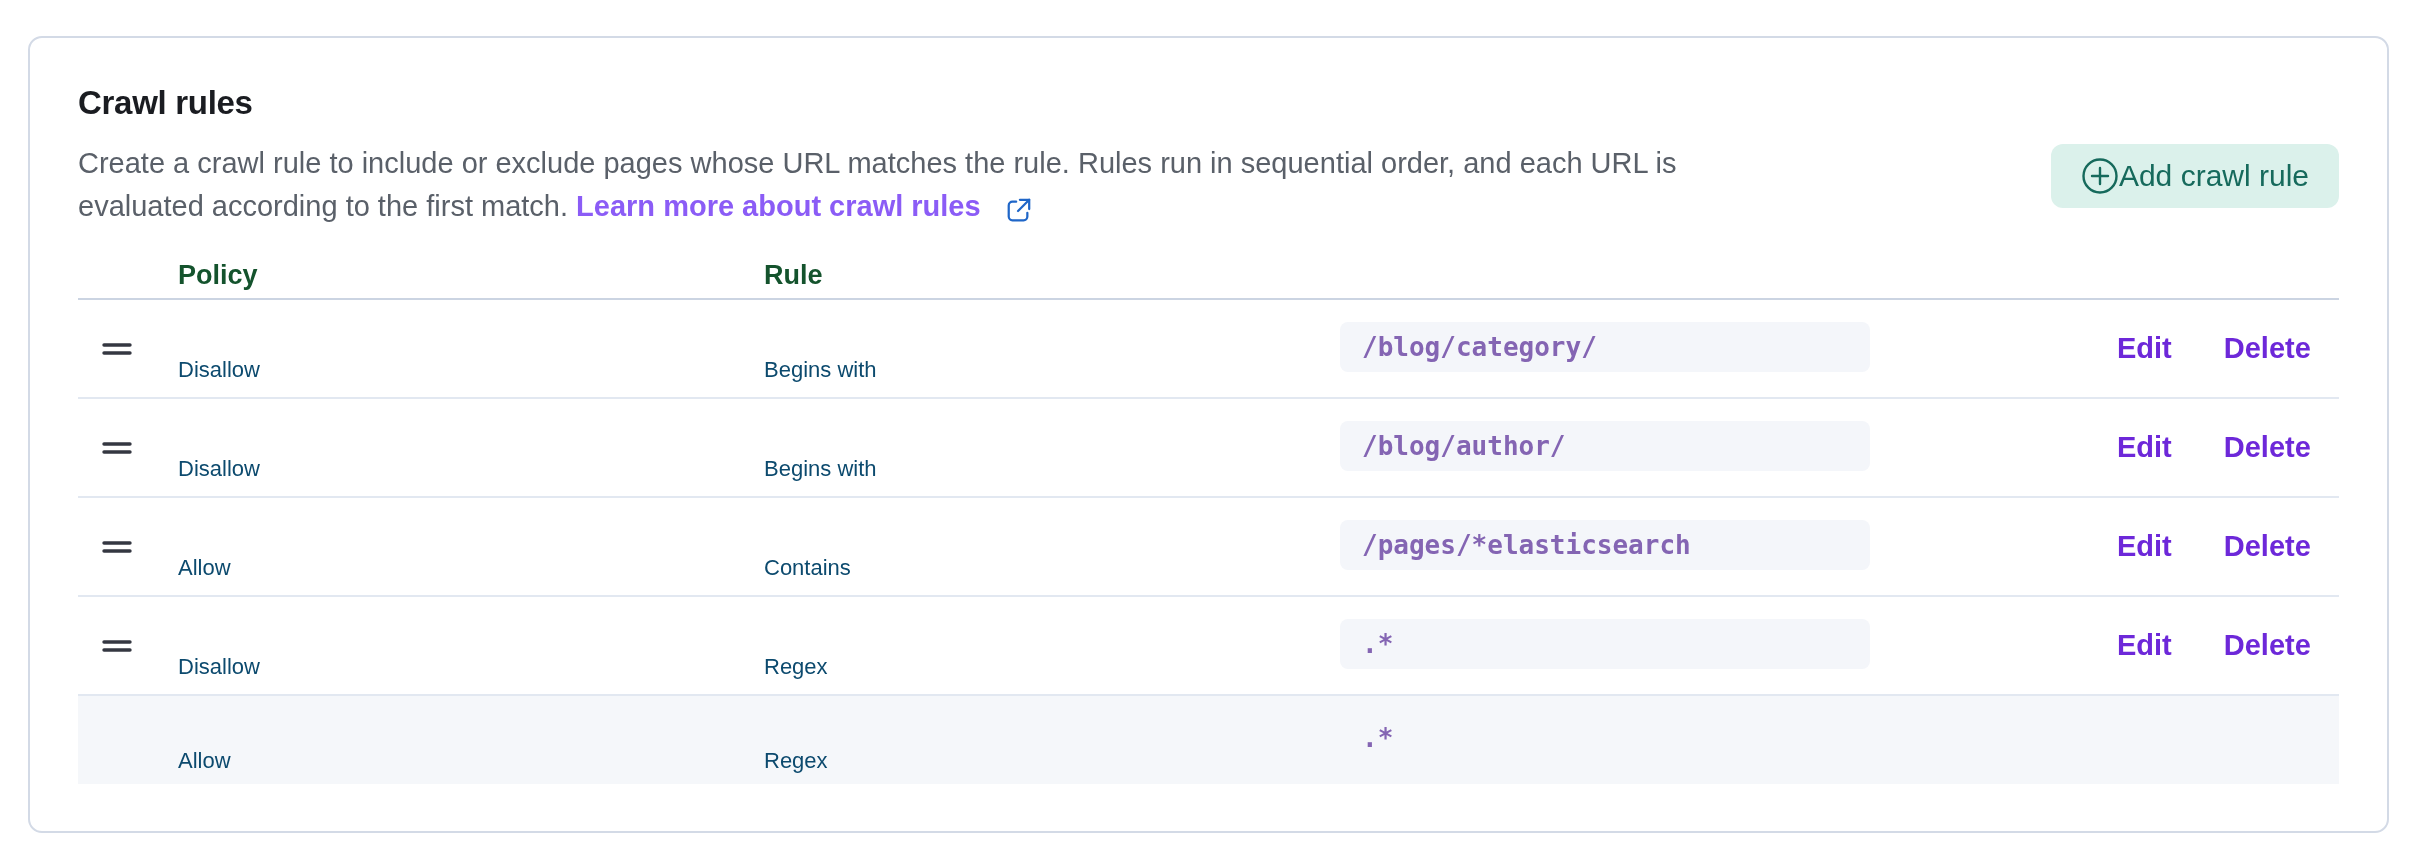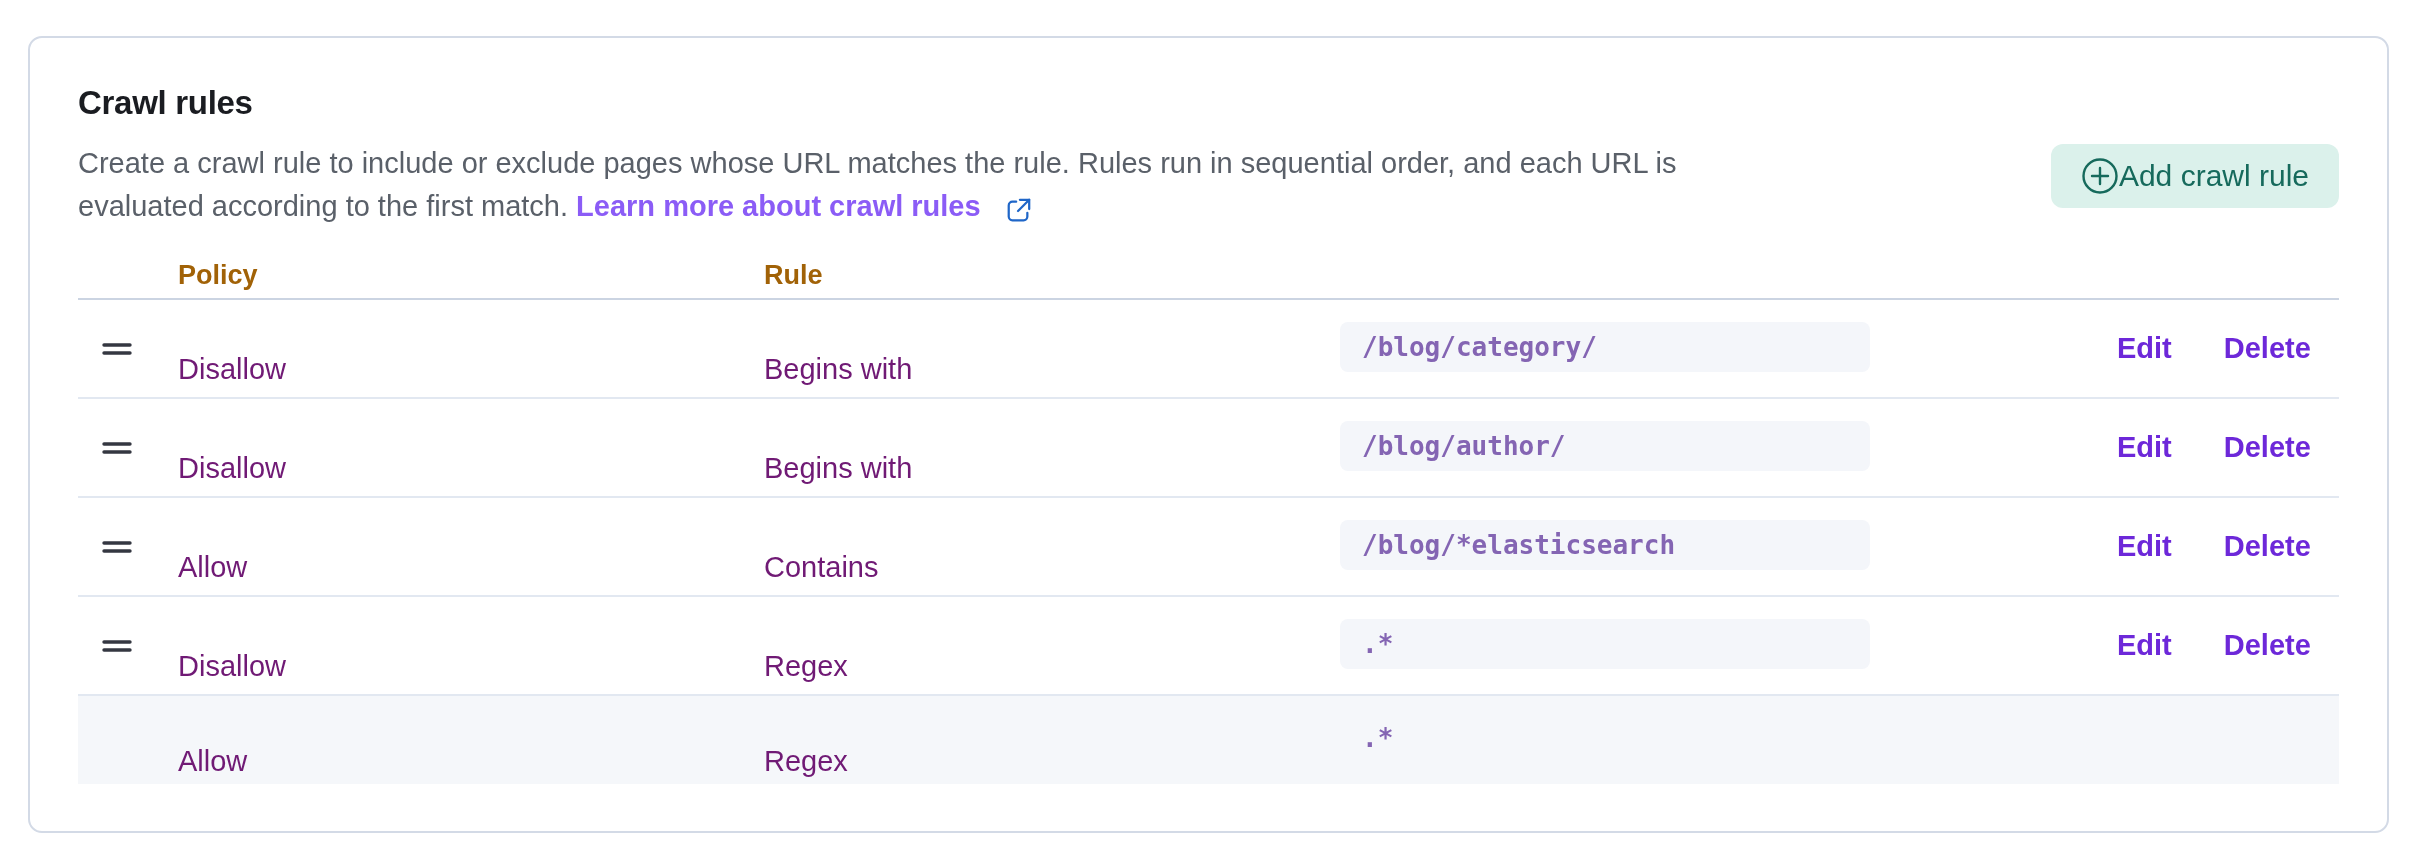--- a/index.html
+++ b/index.html
@@ -39,32 +39,32 @@
     font-size: 30px; font-weight: 500;
     display: flex; align-items: center; gap: 0;
     cursor: pointer; white-space: nowrap; flex-shrink: 0;
   }
   .plus-icon { width: 38px; height: 38px; display: block; }
 
   .rules-table { margin-top: 24px; }
 
   .t-row { display: flex; align-items: center; }
   .thead { height: 48px; border-bottom: 2px solid #CBD4E2; }
-  .th { font-size: 27px; font-weight: 700; color: #a16207; }
+  .th { font-size: 27px; font-weight: 700; color: #14532d; }
 
   .trow { height: 99px; border-bottom: 2px solid #E2E8F1; background: #ffffff; }
   .trow.default-row { height: 88px; background: #F5F7FA; border-bottom: none; }
 
   .col-handle { width: 100px; padding-left: 24px; flex-shrink: 0; }
   .col-policy { width: 586px; flex-shrink: 0; }
   .col-rule   { width: 576px; flex-shrink: 0; }
   .col-path   { flex: 1; min-width: 0; }
   .col-actions{ width: 244px; flex-shrink: 0; display: flex; gap: 52px; padding-left: 22px; }
 
-  .cell-text { font-size: 29px; color: #701a75; margin-top: 42px; }
+  .cell-text { font-size: 22px; color: #0c4a6e; margin-top: 42px; }
 
   .grab-icon { width: 30px; height: 20px; display: block; cursor: grab; }
 
   .code-pill {
     display: inline-block; width: 530px; height: 50px; line-height: 50px;
     background: #F4F6FA; border-radius: 8px; padding: 0 22px;
     font-family: "DejaVu Sans Mono", monospace;
     font-size: 26px; font-weight: 600; color: #8465B3;
     white-space: nowrap; overflow: hidden;
   }
@@ -159,21 +159,21 @@
     <div class="t-row trow">
       <div class="col-handle">
         <span class="grab-icon">
           <svg viewBox="0 0 30 20" width="30" height="20" stroke="#343741" stroke-width="3.4" stroke-linecap="round">
             <path d="M2 6 H28 M2 14 H28"></path>
           </svg>
         </span>
       </div>
       <div class="col-policy cell-text">Allow</div>
       <div class="col-rule cell-text">Contains</div>
-      <div class="col-path"><span class="code-pill">/blog/*elasticsearch</span></div>
+      <div class="col-path"><span class="code-pill">/pages/*elasticsearch</span></div>
       <div class="col-actions">
         <a class="action-link">Edit</a>
         <a class="action-link">Delete</a>
       </div>
     </div>
 
     <div class="t-row trow">
       <div class="col-handle">
         <span class="grab-icon">
           <svg viewBox="0 0 30 20" width="30" height="20" stroke="#343741" stroke-width="3.4" stroke-linecap="round">

